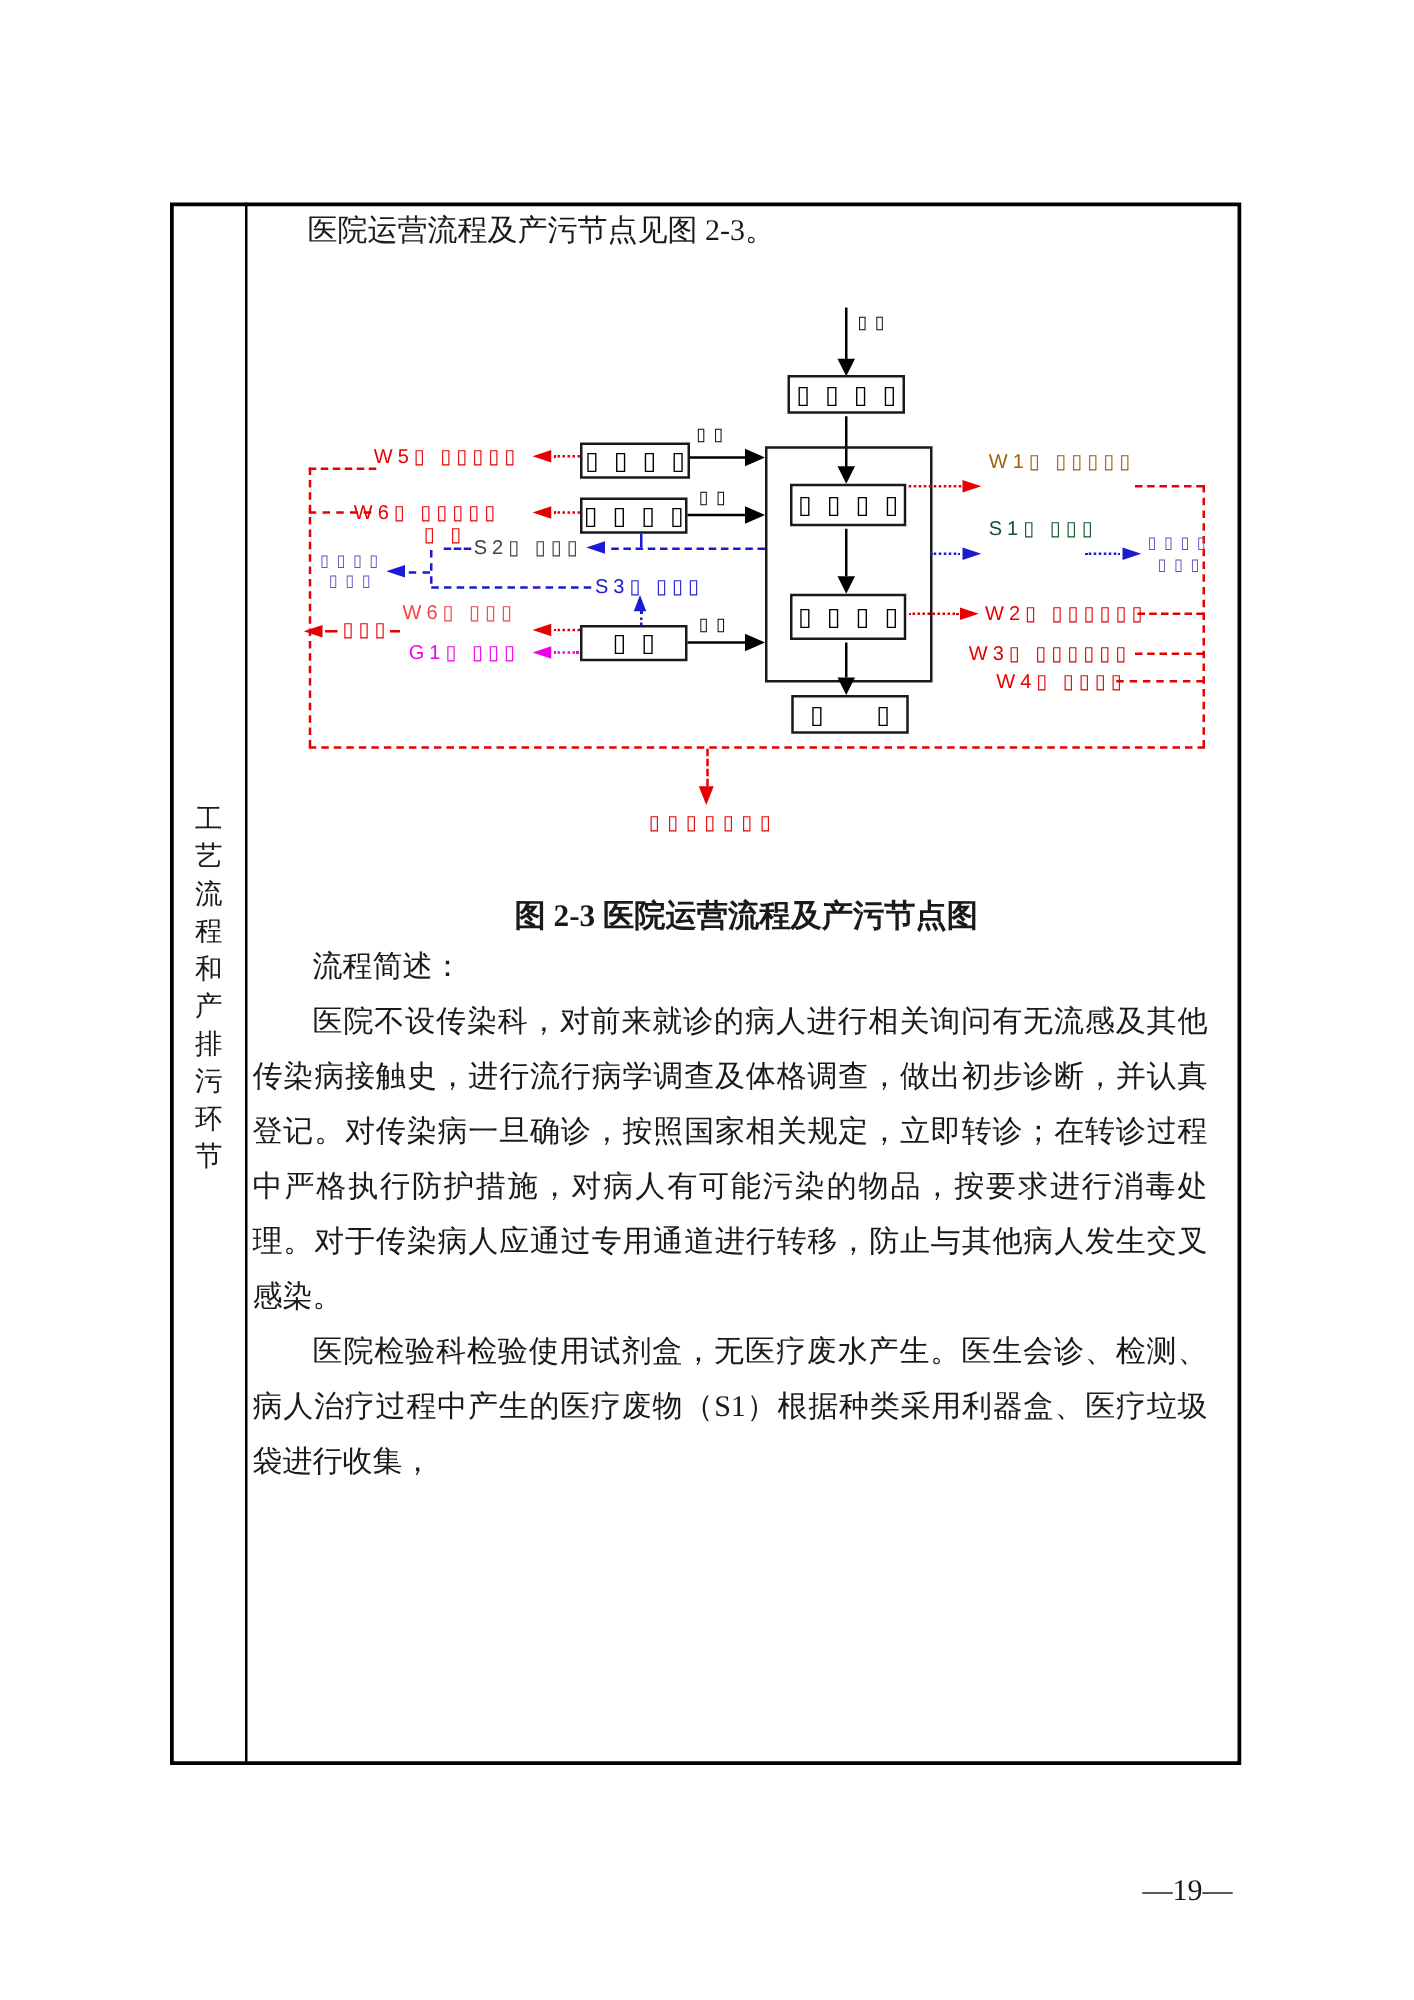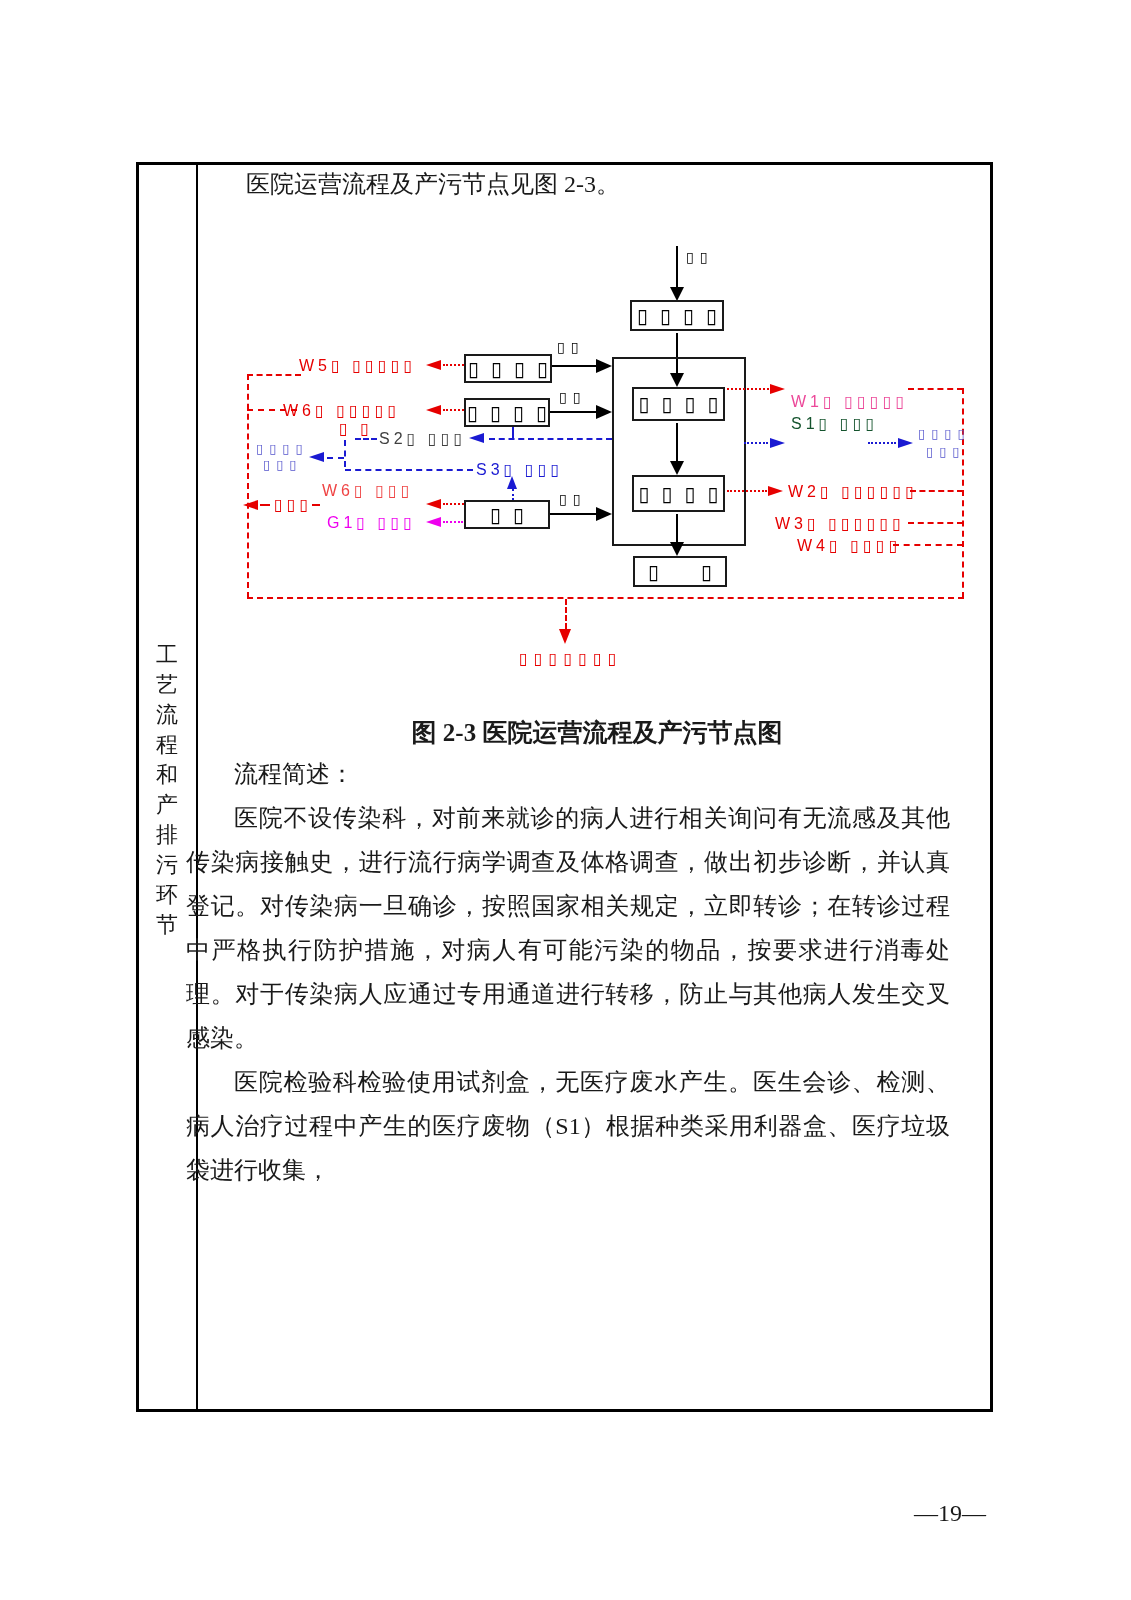--- a/index.html
+++ b/index.html
@@ -8,21 +8,21 @@
   
   .tframe{position:absolute;left:136px;top:162px;width:857px;height:1250px;border:3px solid #000;box-sizing:border-box;}
   .tdivider{position:absolute;left:196px;top:162px;width:2px;height:1250px;background:#000;}
   
   .side-char{position:absolute;left:150px;width:34px;height:30px;text-align:center;
              font-size:22px;line-height:28px;color:#1a1a1a;}
   
   .intro{position:absolute;left:228px;top:168px;font-size:24px;white-space:nowrap;margin-left:18px;}
   .caption{position:absolute;left:198px;top:716px;width:798px;text-align:center;
            font-weight:bold;font-size:25px;}
-  .bodytext{position:absolute;left:186px;top:752px;width:764px;font-size:24px;
+  .bodytext{position:absolute;left:202px;top:752px;width:764px;font-size:24px;
             line-height:44px;text-align:justify;}
   .bodytext p{margin:0;text-indent:2em;}
   .pagenum{position:absolute;left:880px;top:1500px;width:140px;text-align:center;font-size:24px;}
   
   .fc{position:absolute;left:0;top:0;width:1131px;height:1600px;pointer-events:none;
       font-family:"Liberation Sans","DejaVu Sans",sans-serif;}
   .fbox{position:absolute;border:2px solid #1a1a1a;background:#fff;box-sizing:border-box;
         display:flex;align-items:center;justify-content:center;color:#000;
         font-size:20px;letter-spacing:12px;text-indent:12px;line-height:1;}
   .fbox.wide{letter-spacing:42px;text-indent:42px;}
@@ -124,21 +124,21 @@
     <div class="flabel" style="left:322px;top:483px;color:#ef4444">W6▯ ▯▯▯</div>
     <div class="ah" style="left:426px;top:499px;border-top:5px solid transparent;border-bottom:5px solid transparent;border-right:15px solid #e60000"></div>
     <div class="ln" style="left:443px;top:503px;width:21px;border-top:2px dotted #e60000"></div>
 
     <div class="flabel" style="left:327px;top:515px;color:#ee00ee">G1▯ ▯▯▯</div>
     <div class="ah" style="left:426px;top:517px;border-top:5px solid transparent;border-bottom:5px solid transparent;border-right:15px solid #ee00ee"></div>
     <div class="ln" style="left:443px;top:521px;width:20px;border-top:2px dotted #ee00ee"></div>
 
     <div class="ln" style="left:727px;top:388px;width:42px;border-top:2px dotted #e60000"></div>
     <div class="ah" style="left:770px;top:384px;border-top:5px solid transparent;border-bottom:5px solid transparent;border-left:15px solid #e60000"></div>
-    <div class="flabel" style="left:791px;top:394px;color:#ec4899">W1▯ ▯▯▯▯▯</div>
+    <div class="flabel" style="left:791px;top:362px;color:#a16207">W1▯ ▯▯▯▯▯</div>
     <div class="ln" style="left:908px;top:388px;width:55px;border-top:2px dashed #e60000"></div>
     <div class="ln" style="left:962px;top:388px;height:210px;border-left:2px dashed #e60000"></div>
 
     <div class="ln" style="left:744px;top:442px;width:24px;border-top:2px dotted #1a1ad2"></div>
     <div class="ah" style="left:770px;top:438px;border-top:5px solid transparent;border-bottom:5px solid transparent;border-left:15px solid #1a1ad2"></div>
     <div class="flabel" style="left:791px;top:416px;color:#14532d">S1▯ ▯▯▯</div>
     <div class="ln" style="left:868px;top:442px;width:28px;border-top:2px dotted #1a1ad2"></div>
     <div class="ah" style="left:898px;top:438px;border-top:5px solid transparent;border-bottom:5px solid transparent;border-left:15px solid #1a1ad2"></div>
     <div class="flabel small" style="left:918px;top:427px;color:#5555cc;font-size:13px">▯▯▯▯</div>
     <div class="flabel small" style="left:926px;top:445px;color:#5555cc;font-size:13px">▯▯▯</div>

